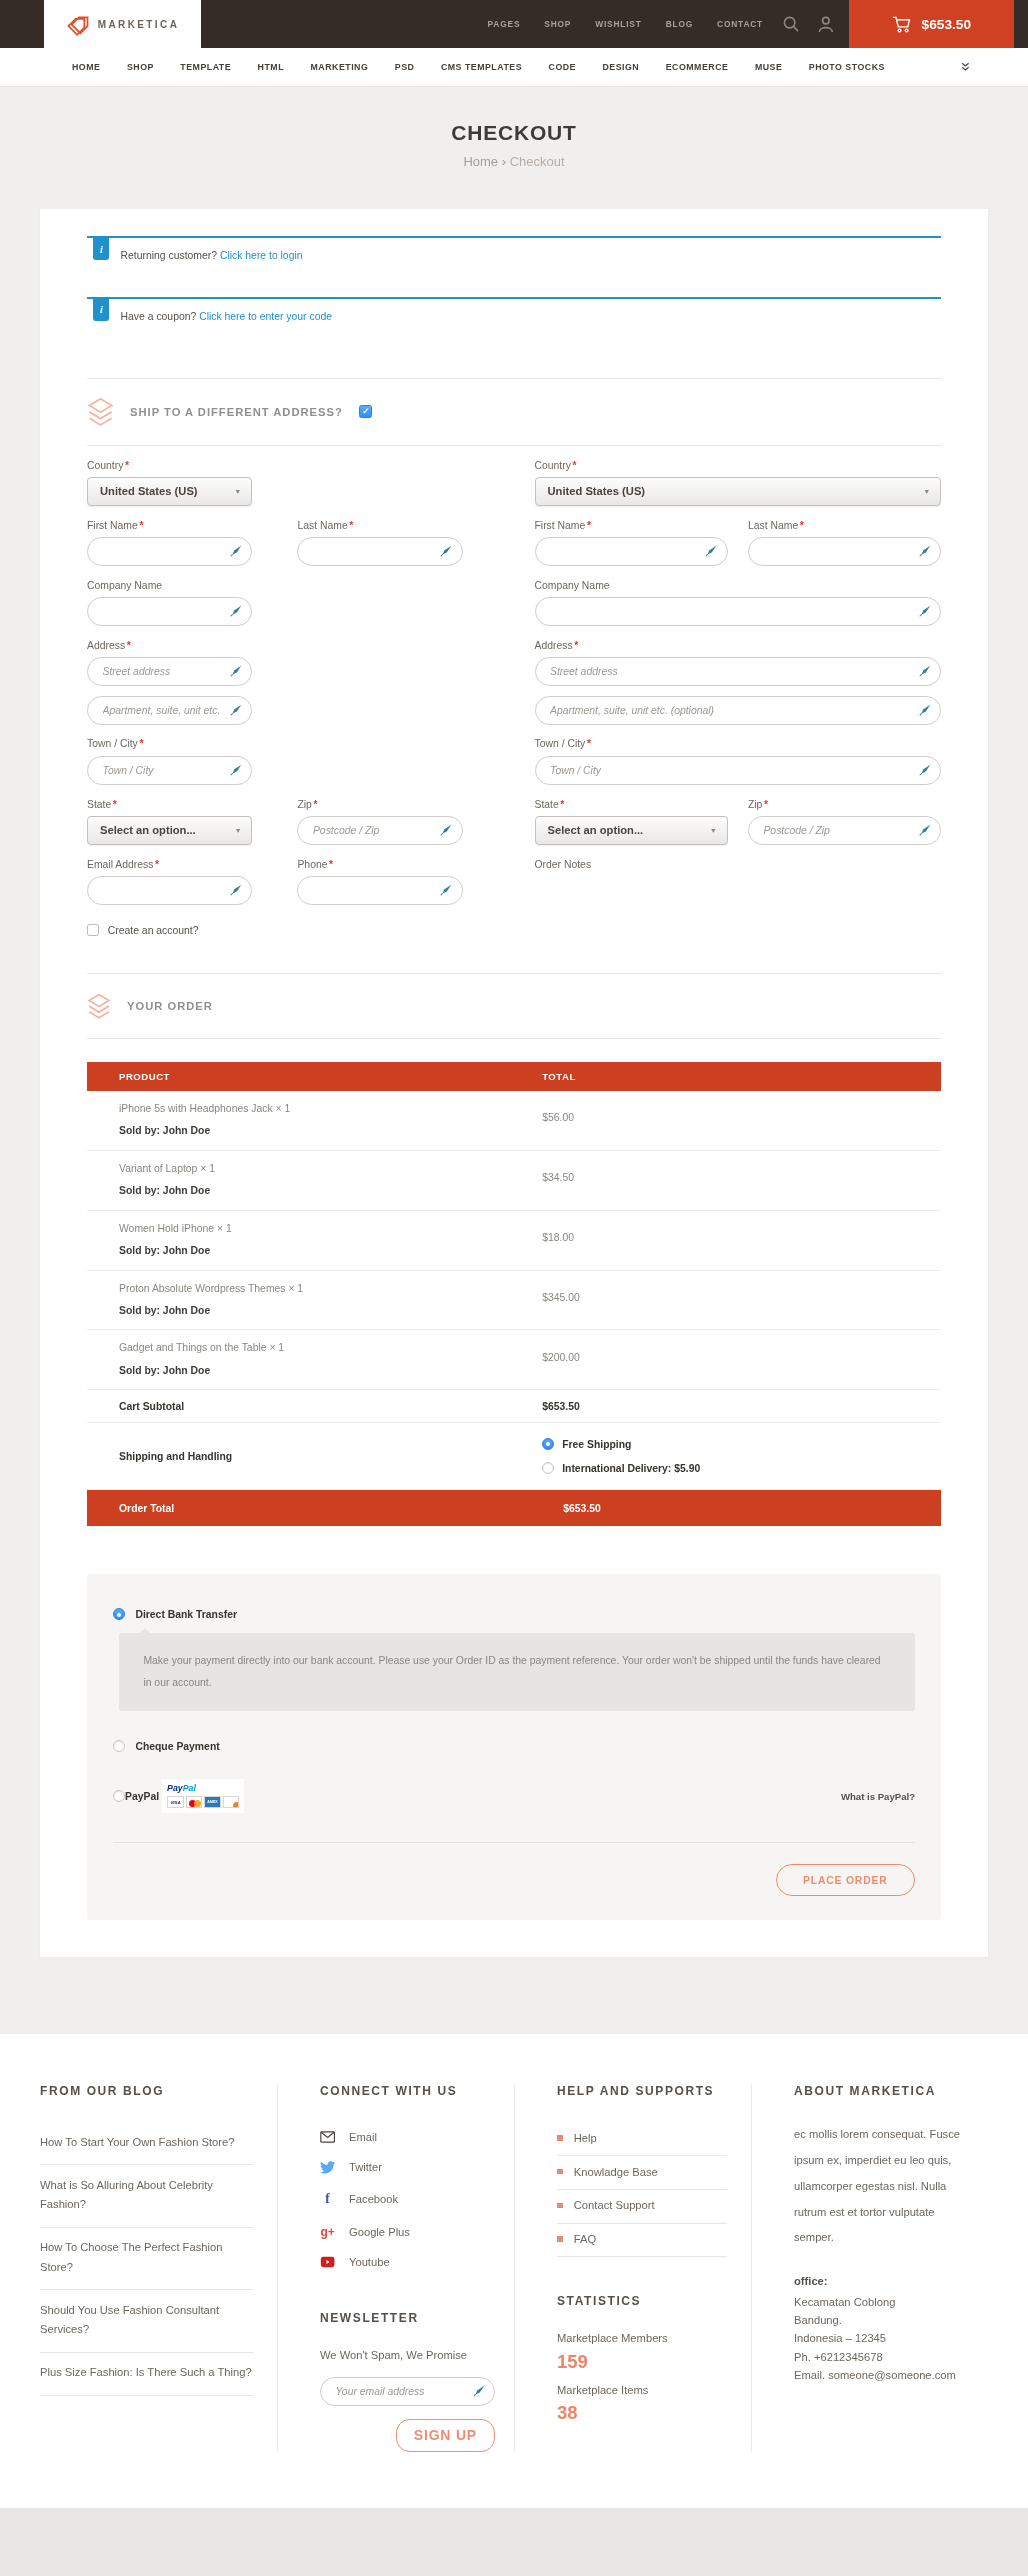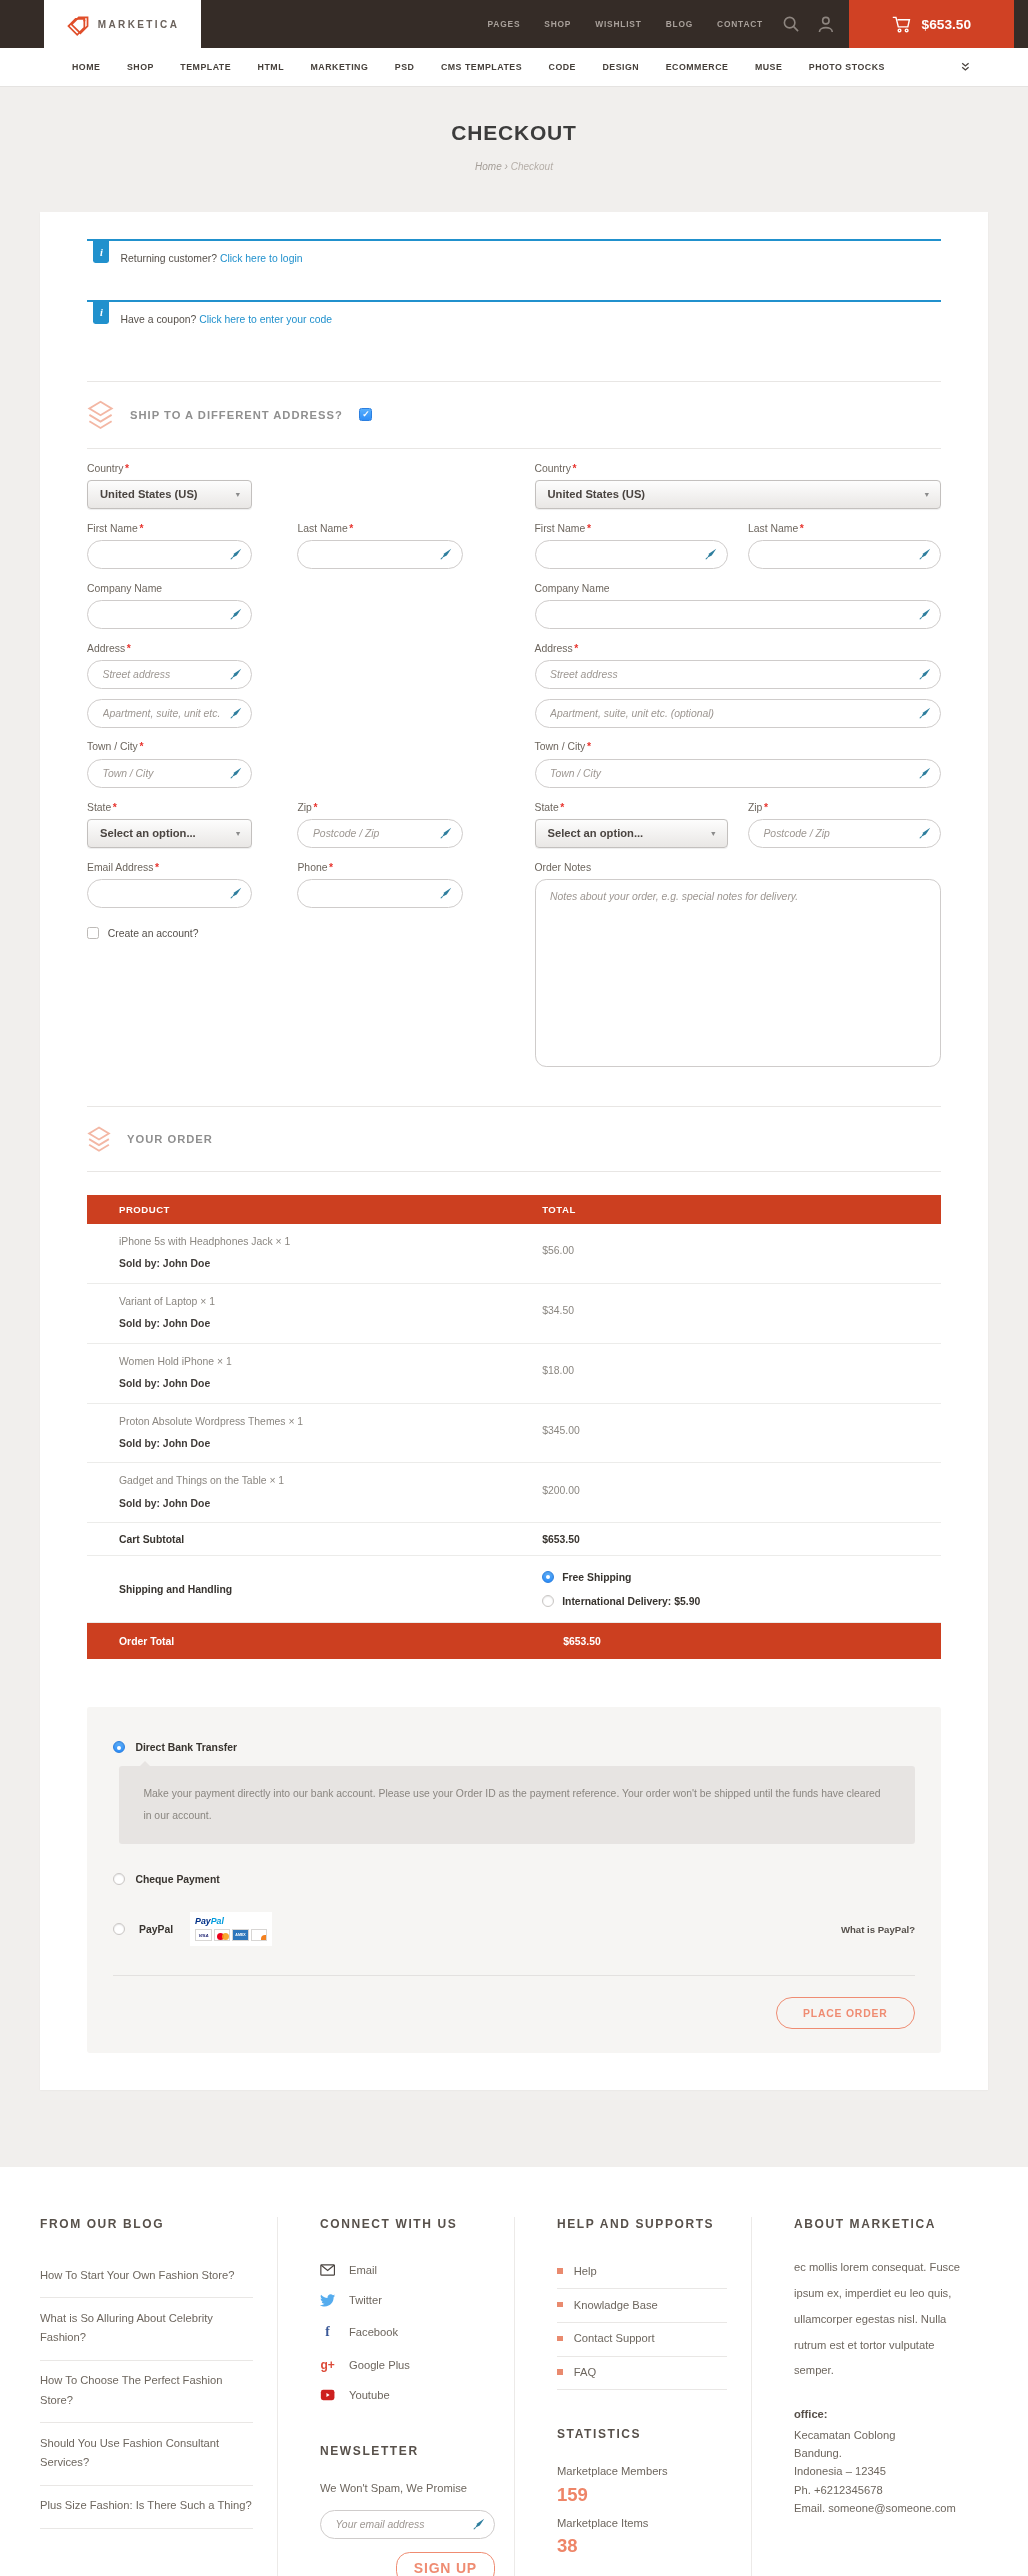--- a/index.html
+++ b/index.html
@@ -20,21 +20,21 @@
              display:flex; align-items:center; justify-content:center; gap:9.6px; color:#fff;
              font-size:13.7px; font-weight:700; cursor:pointer; }
   
   .nav2 { height:39px; background:#fff; border-bottom:0.8px solid #e5e3e1; display:flex; align-items:center;
           padding-left:72px; gap:26.5px; position:relative; }
   .nav2 span { font-size:8.8px; font-weight:700; letter-spacing:0.5px; color:#46403b; cursor:pointer; }
   .nav2-more { position:absolute; right:58px; top:13.7px; cursor:pointer; }
   
   .page-head { text-align:center; padding:34px 0 40px; }
   .page-head h1 { font-size:21px; letter-spacing:0.8px; color:#3c3c3c; font-weight:700; }
-  .crumbs { margin-top:16px; font-size:10px; color:#a59e98;font-style:italic; }
+  .crumbs { margin-top:9px; font-size:13px; color:#a59e98; }
   .crumbs .cur { color:#b5aea8; }
   
   .card { width:948px; margin:0 auto; background:#fff; box-shadow:0 0.8px 1.6px rgba(0,0,0,.05);
           padding:27px 47px 37px; }
   
   .notice { border-top:2.4px solid #2191cd; margin-bottom:22.5px; }
   .notice-row { display:flex; align-items:flex-start; }
   .itab { width:16px; height:22px; background:#2191cd; border-radius:0 0 2.4px 2.4px; color:#fff;
           font-family:"Liberation Serif", serif; font-style:italic; font-weight:700; font-size:10.4px;
           display:flex; align-items:center; justify-content:center; margin-left:6.4px; }
@@ -91,21 +91,21 @@
   .radio.sel::after { content:""; position:absolute; width:4px; height:4px; border-radius:50%; background:#fff; left:3.2px; top:3.2px; }
   .total-row { background:#cc3f20; height:36px; display:flex; align-items:center; color:#fff;
                font-size:10.4px; font-weight:700;gap:21px; }
   
   .paybox { margin-top:48px; background:#f6f5f3; border-radius:2.4px; padding:34px 26px 0; }
   .pm-row { display:flex; align-items:center; gap:10.4px; font-size:10.4px; font-weight:700; color:#38342f; }
   .bank-desc { margin:13px 0 29px 6.4px; background:#e7e4e2; border-radius:3.2px; padding:17px 24px;
                color:#8a8680; font-size:10.4px; line-height:2.1; position:relative; }
   .bank-desc::before { content:""; position:absolute; top:-5.6px; left:21px; border-left:5.6px solid transparent;
                border-right:5.6px solid transparent; border-bottom:5.6px solid #e7e4e2; }
-  .pp-row { margin-top:27px; display:flex; align-items:center; gap:14px; }
+  .pp-row { margin-top:27px; display:flex; align-items:center; gap:0; }
   .pp-what { margin-left:auto; font-size:9.6px; font-weight:700; color:#55504b; cursor:pointer; }
   .paypal-badge { width:82px; background:#fff; padding:4px 4.8px 4.8px; margin-left:3.2px; }
   .pp-logo { font-size:8.8px; font-weight:700; font-style:italic; margin-bottom:3.2px; }
   .pp-pay { color:#003087; } .pp-pal { color:#009cde; }
   .pp-cards { display:flex; gap:1.6px; }
   .ppc { width:17px; height:12px; border:0.8px solid #d8d6d4; background:#fff; font-size:4.4px; font-weight:700;
          display:flex; align-items:center; justify-content:center; overflow:hidden; }
   .ppc.visa { color:#1a1f71; font-style:italic; }
   .ppc.mc { position:relative; } .ppc.mc i { position:absolute; width:7.2px; height:7.2px; border-radius:50%; top:2.4px; }
   .ppc.mc .c1 { background:#eb001b; left:2.4px; } .ppc.mc .c2 { background:#f79e1b; left:7.2px; opacity:.9; }
@@ -463,21 +463,20 @@
             <span class="pen">
                 <svg width="12" height="12" viewBox="0 0 16 16">
                   <path d="M15 1 L6 7 L3 13 L9 10 Z" fill="#2e7e9e"></path>
                   <path d="M3.5 12.5 L1 15" stroke="#2e7e9e" stroke-width="1.4"></path>
                 </svg>
               </span></div>
         </div>
       </div>
 
       <div class="f-label"><span>Order Notes</span></div>
-      <textarea class="notes" placeholder="Notes about your order, e.g. special notes for delivery." style=""></textarea>
     </div>
   </div>
 
   <div class="order-gap divider"></div>
   <div class="sec-head">
     <span>
       <svg width="24" height="29" viewBox="0 0 34 38" fill="none" stroke="#f3b7a4" stroke-width="2.6">
         <path d="M17 2 L31 10.5 L17 19 L3 10.5 Z"></path>
         <path d="M3 18.5 L17 27 L31 18.5"></path>
         <path d="M3 26.5 L17 35 L31 26.5"></path>

